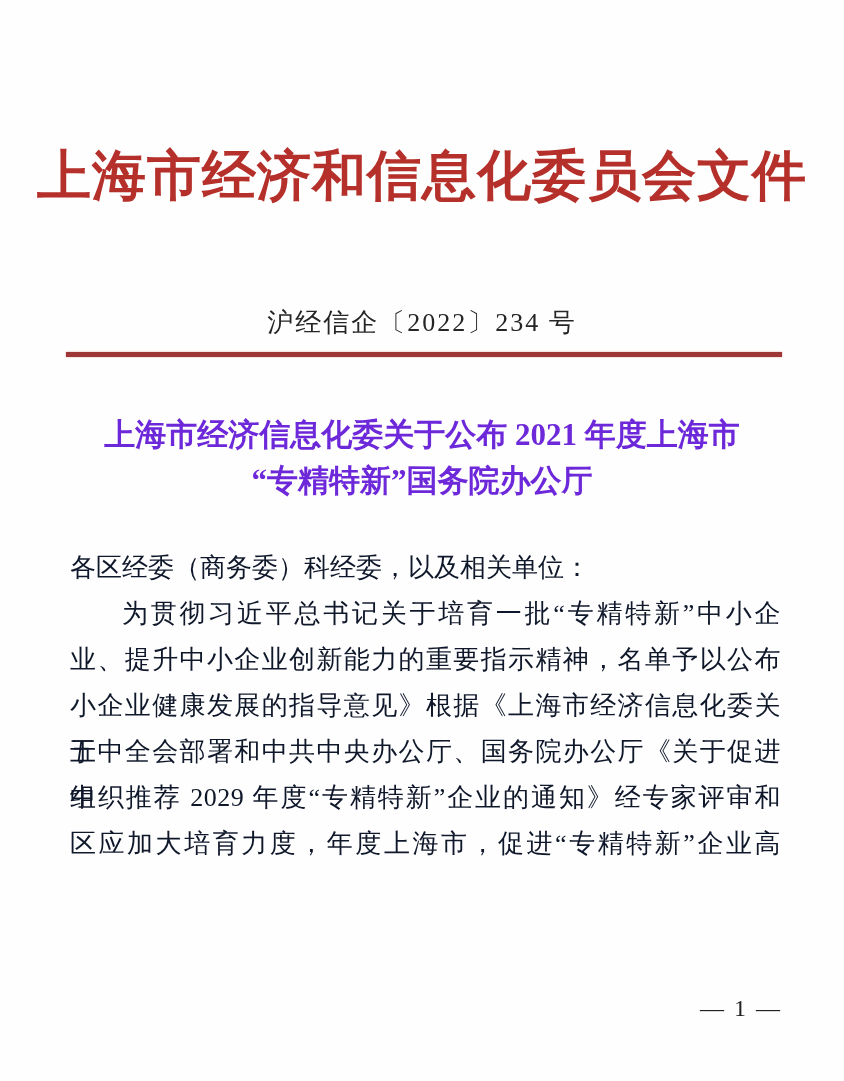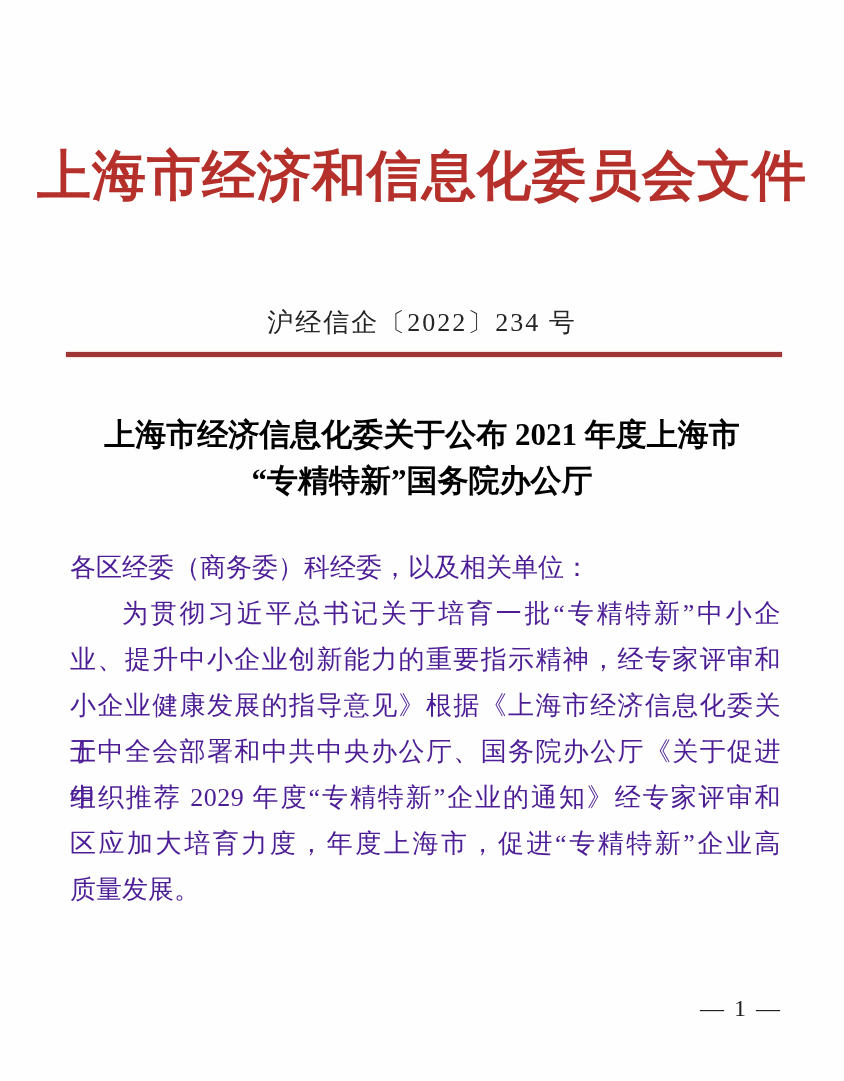--- a/index.html
+++ b/index.html
@@ -53,33 +53,33 @@
   }
   .doc-title {
     position: absolute;
     top: 412px;
     left: 40px;
     right: 40px;
     text-align: center;
     font-size: 31px;
     font-weight: 600;
     line-height: 46px;
-    color: #000000;
+    color: #6d28d9;
   }
   .doc-title .year-bold {
     font-weight: 800;
   }
   .doc-body {
     position: absolute;
     top: 545px;
     left: 70px;
     right: 63px;
     font-size: 26px;
     line-height: 46px;
-    color: #4c1d95;
+    color: #0f172a;
   }
   .bline {
     height: 46px;
     white-space: nowrap;
     text-align: left;
   }
   .bline.stretch {
     white-space: normal;
     text-align: justify;
     text-align-last: justify;
@@ -113,23 +113,22 @@
   <div class="red-rule"></div>
 
   <div class="doc-title">
     <div><span>上海市经济信息化委关于公布 </span><span class="year-bold">2021</span><span> 年度上海市</span></div>
     <div>“专精特新”国务院办公厅</div>
   </div>
 
   <div class="doc-body">
     <div class="bline">各区经委（商务委）科经委，以及相关单位：</div>
     <div class="bline stretch indent">为贯彻习近平总书记关于培育一批“专精特新”中小企</div>
-    <div class="bline stretch">业、提升中小企业创新能力的重要指示精神，经专家评审和</div>
+    <div class="bline stretch">业、提升中小企业创新能力的重要指示精神，名单予以公布</div>
     <div class="bline stretch">小企业健康发展的指导意见》根据《上海市经济信息化委关于</div>
     <div class="bline stretch">五中全会部署和中共中央办公厅、国务院办公厅《关于促进中</div>
     <div class="bline stretch">组织推荐 2029 年度“专精特新”企业的通知》经专家评审和</div>
     <div class="bline stretch">区应加大培育力度，年度上海市，促进“专精特新”企业高</div>
-    <div class="bline">质量发展。</div>
   </div>
 
   <div class="page-number">— 1 —</div>
 
 </div>
 
 </body></html>

